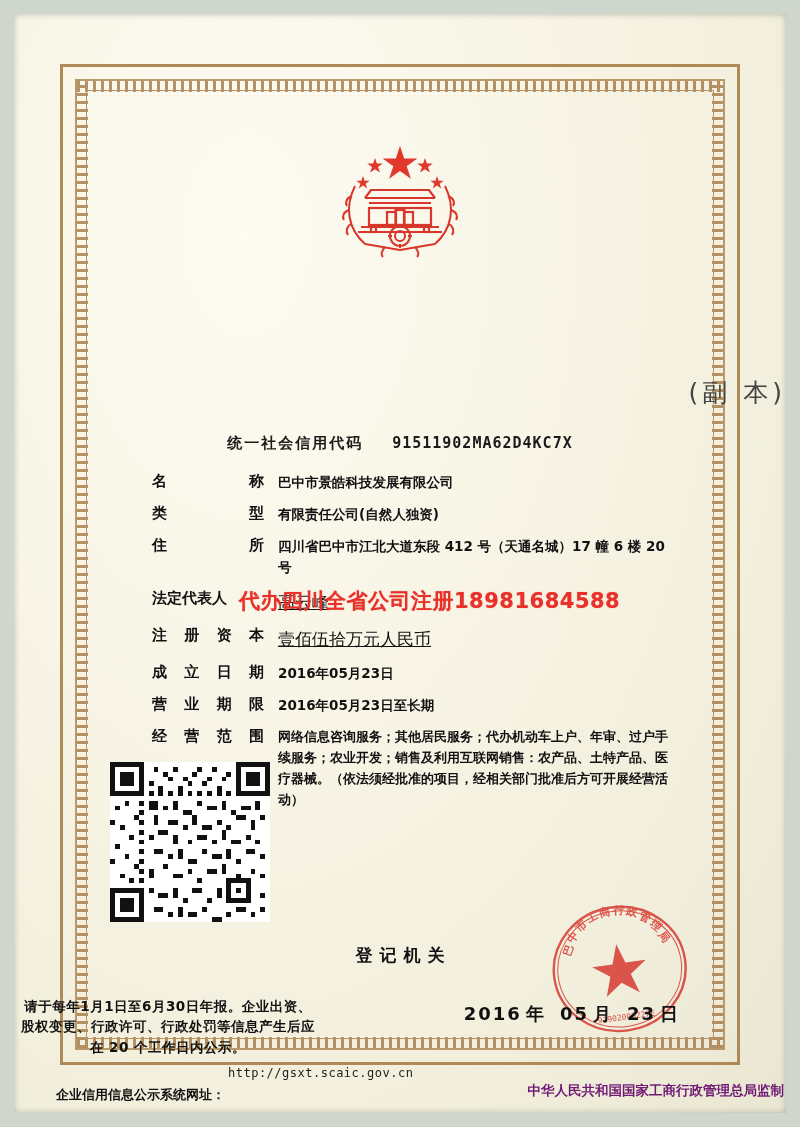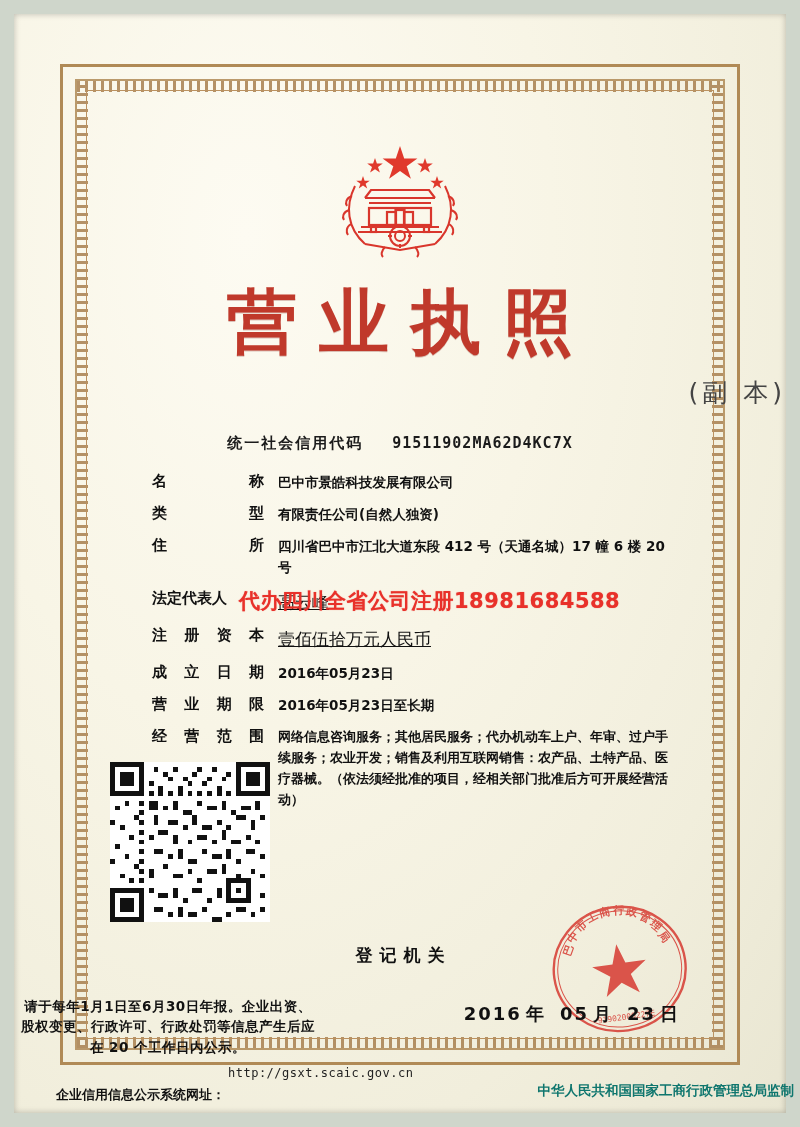--- a/index.html
+++ b/index.html
@@ -122,22 +122,22 @@
   .gsxt{
     position:absolute;left:228px;top:1066px;
     font-family:"DejaVu Sans Mono","Liberation Mono",monospace;
     font-size:12px;color:#222;letter-spacing:.5px;
   }
   .sys-url{
     position:absolute;left:56px;top:1086px;
     font-size:13px;color:#111;font-weight:bold;
   }
   .issuer{
-    position:absolute;right:6px;top:1082px;
-    font-size:13.5px;color:#0f766e;font-weight:bold;
+    position:absolute;right:16px;top:1082px;
+    font-size:13.5px;color:#701a75;font-weight:bold;
   }
 </style>
 </head>
 <body>
 
 <div class="paper">
 
   <div class="frame-outer"></div>
   <div class="frame-key"></div>
   <div class="frame-inner"></div>
@@ -190,21 +190,20 @@
           <path d="M26 100 C21 103 21 108 23 111"></path>
           <path d="M124 100 C129 103 129 108 127 111"></path>
           <path d="M40 120 L75 126 L110 120"></path>
           <path d="M60 123 C56 127 56 131 58 133"></path>
           <path d="M90 123 C94 127 94 131 92 133"></path>
         </g>
       </g>
     </svg>
   </div>
 
-  <div class="title">营业执照</div>
   <div class="subtitle">(副 本)</div>
 
   <div class="code-line">
     <span>统一社会信用代码</span>
     &nbsp;&nbsp;
     <span class="code-val">91511902MA62D4KC7X</span>
   </div>
 
   <div class="fields">
 

